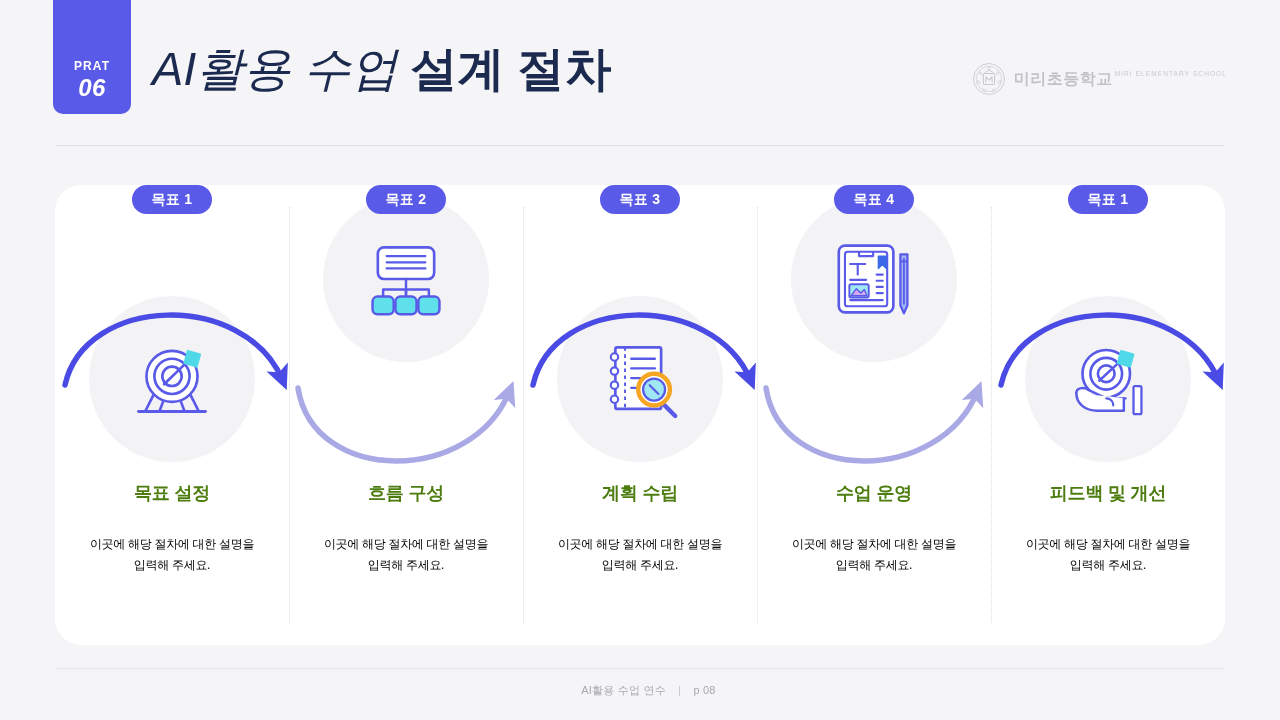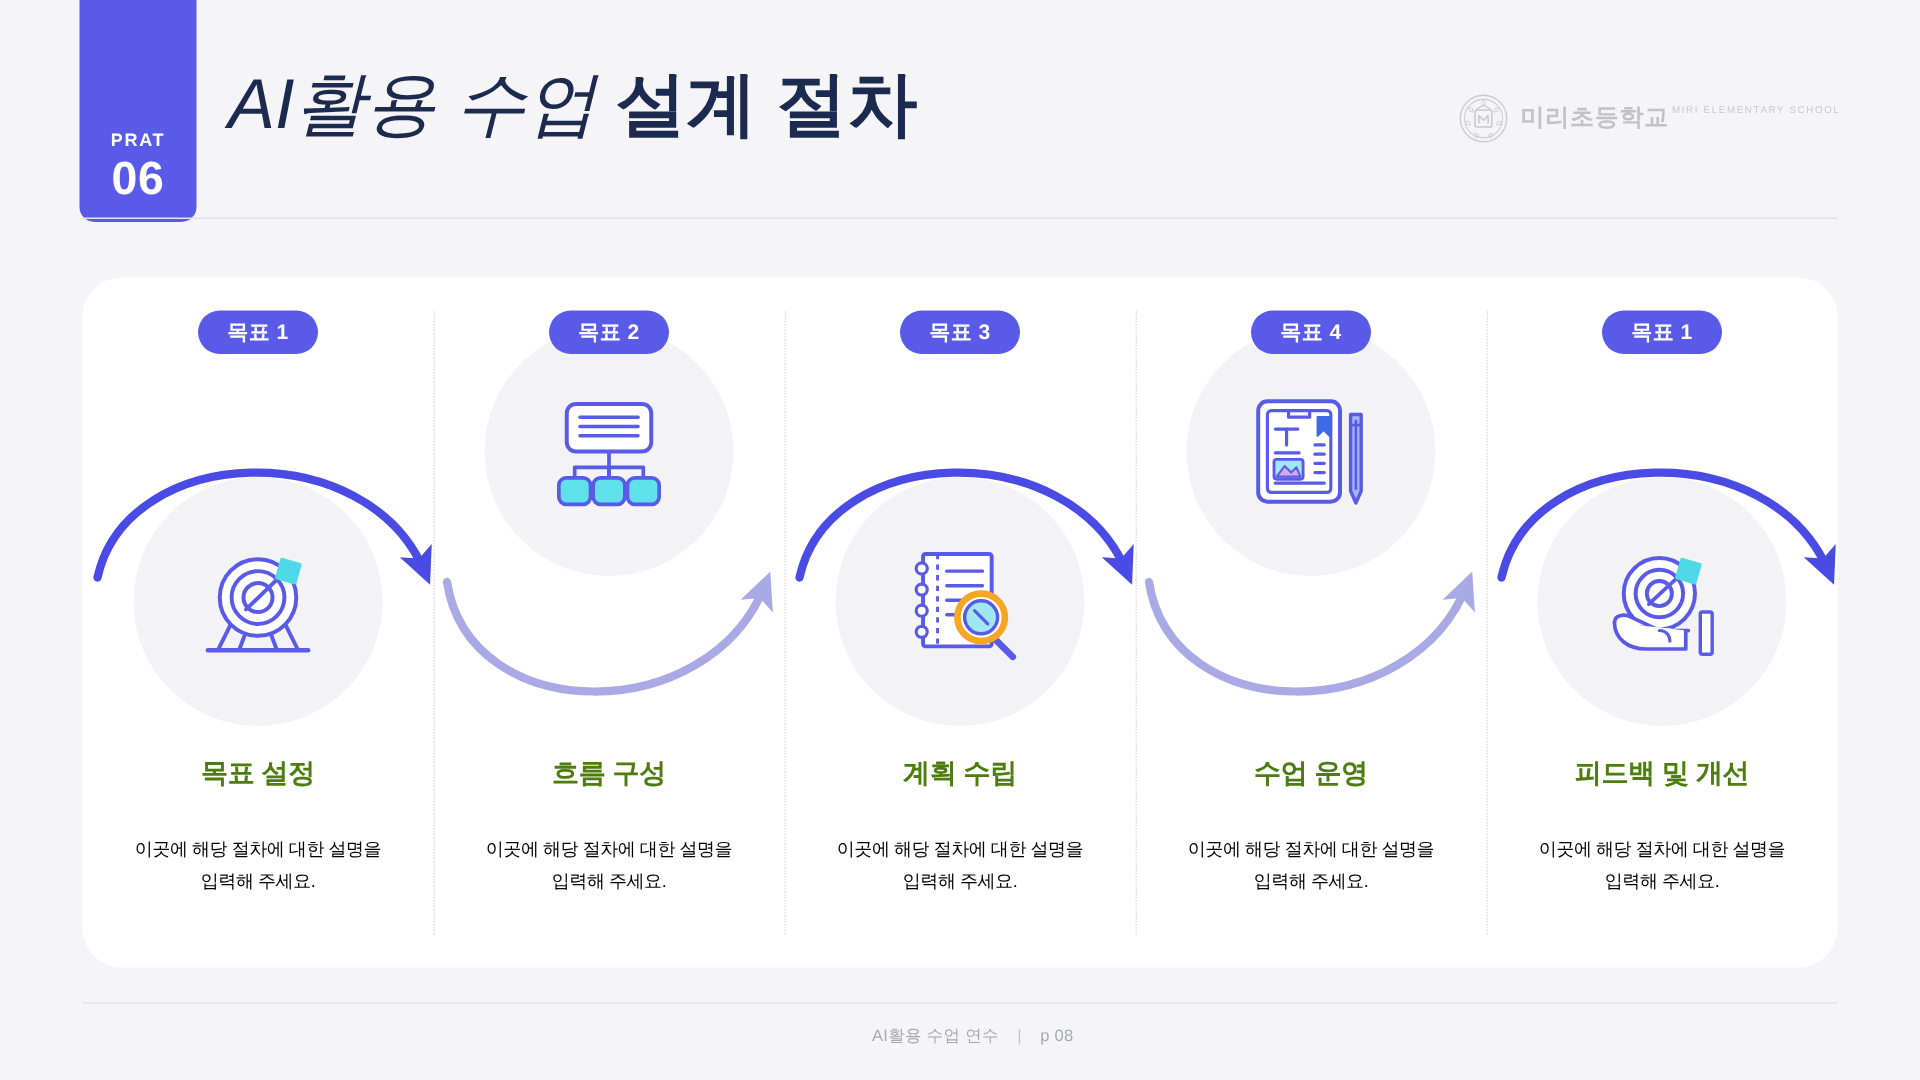--- a/index.html
+++ b/index.html
@@ -22,42 +22,43 @@
     height: 720px;
     background: #f5f5f7;
   }
 
   
   .prat-badge {
     position: absolute;
     left: 53px;
     top: 0;
     width: 78px;
-    height: 148px;
+    height: 114px;
     background: #5a5ae8;
     border-radius: 0 0 10px 10px;
     display: flex;
     flex-direction: column;
     align-items: center;
     justify-content: flex-end;
     padding-bottom: 14px;
     color: #ffffff;
   }
   .prat-label {
     font-size: 12px;
     font-weight: bold;
     letter-spacing: 1.1px;
     line-height: 1;
     margin-bottom: 4px;
   }
   .prat-number {
-    font-size: 31px;
+    font-size: 24px;
     font-weight: bold;
     line-height: 1;
     letter-spacing: 0.5px;
+    font-style: italic;
   }
 
   .slide-title {
     position: absolute;
     left: 152px;
     top: 40px;
     font-size: 47px;
     line-height: 1.25;
     color: #1b2a4e;
     white-space: nowrap;
@@ -129,21 +130,20 @@
     left: 0;
     top: 22px;
     bottom: 22px;
     width: 0;
     border-left: 1px dotted #dcdce2;
   }
 
   .step-badge {
     position: relative;
     z-index: 4;
-    margin-top: 22px;
     background: #5a5ae8;
     color: #ffffff;
     font-size: 14px;
     font-weight: bold;
     border-radius: 999px;
     padding: 7px 20px 8px;
     line-height: 1;
     letter-spacing: 0.3px;
     white-space: nowrap;
   }

